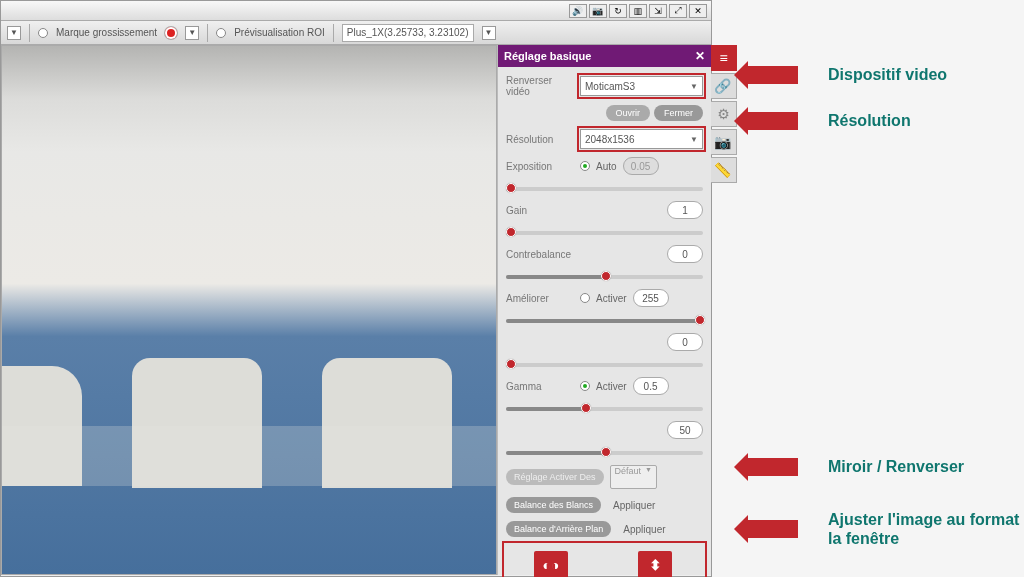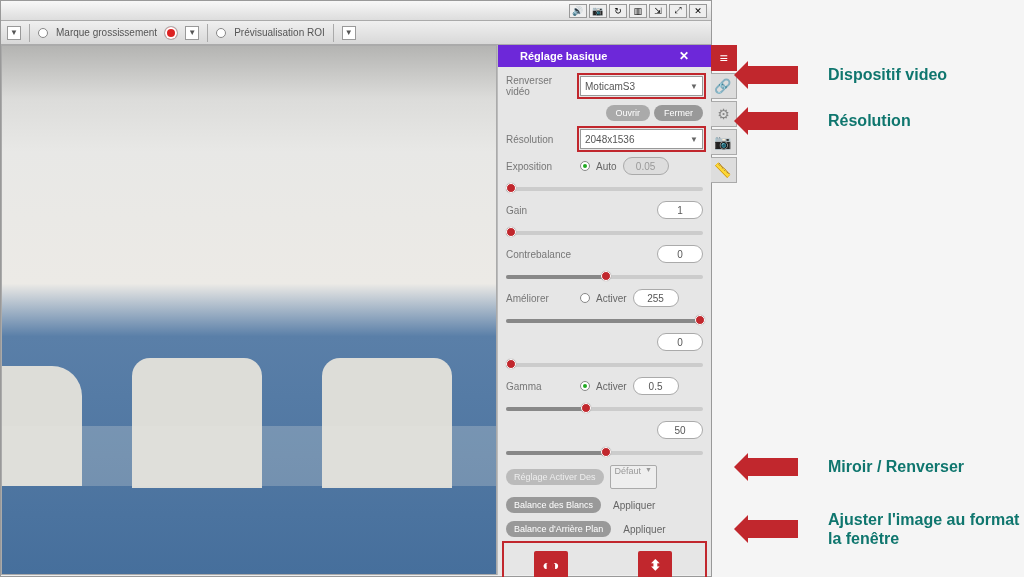--- a/index.html
+++ b/index.html
@@ -19,27 +19,27 @@
 
   .viewport { position:absolute; top:44px; left:0; width:496px; height:530px; background: linear-gradient(#b4b4b2 0%, #dcdcda 10%, #e8e8e6 20%, #eceae6 45%, #5a7fa8 55%, #466f9c 100%); border:1px solid #aaa; overflow:hidden; }
   .teeth { position:absolute; left:-40px; top:260px; width:600px; height:180px; }
   .tooth { position:absolute; background:#ddddd8; border-radius: 18px 18px 0 0; }
   .tooth.t1 { left:0; top:60px; width:120px; height:120px; border-radius:0 30px 0 0;}
   .tooth.t2 { left:170px; top:52px; width:130px; height:130px; }
   .tooth.t3 { left:360px; top:52px; width:130px; height:130px; }
   .stripe { position:absolute; left:0; top:380px; width:100%; height:60px; background:rgba(230,230,225,0.25); }
 
   .panel { position:absolute; top:44px; left:496px; width:214px; height:530px; background:#e6e6e6; border-left:1px solid #bbb; font-size:10px; color:#666; }
-  .panel-head { height:22px; background:#6d28d9; color:#fff; font-size:11px; font-weight:bold; display:flex; align-items:center; justify-content:space-between; padding:0 22px; }
+  .panel-head { height:22px; background:#701a75; color:#fff; font-size:11px; font-weight:bold; display:flex; align-items:center; justify-content:space-between; padding:0 6px; }
   .panel-head .close-x { color:#fff; font-size:12px; cursor:pointer; }
   .panel-body { padding: 8px 8px; display:flex; flex-direction:column; gap:8px; }
 
   .row { display:flex; align-items:center; gap:6px; }
   .row .lbl { width: 68px; font-size:10px; color:#777; }
-  .row .val-input { height:18px; border:1px solid #aaa; background:#fff; border-radius:10px; font-size:10px; color:#555; display:flex; align-items:center; justify-content:center; width:46px; }
+  .row .val-input { height:18px; border:1px solid #aaa; background:#fff; border-radius:10px; font-size:10px; color:#555; display:flex; align-items:center; justify-content:center; width:36px; }
   .row .val-input.disabled { background:#ddd; color:#999; }
   .row .radio-sm { width:10px;height:10px;border:1px solid #888;border-radius:50%;display:inline-block;background:#fff; position:relative;}
   .row .radio-sm.on::after{content:"";position:absolute;left:2px;top:2px;width:4px;height:4px;background:#2a2;border-radius:50%;}
 
   .select-box { flex:1; height:20px; border:1px solid #999; background:#fff; display:flex; align-items:center; justify-content:space-between; padding:0 4px; font-size:10px; color:#555; }
   .select-box .arrow{font-size:8px;color:#666;}
   .select-box.highlight { outline: 2px solid #c1272d; outline-offset: 1px; }
 
   .pill-row { display:flex; gap:4px; justify-content:flex-end; }
   .pill { height:16px; border-radius:8px; font-size:9px; color:#fff; padding:0 10px; display:flex; align-items:center; }
@@ -91,20 +91,23 @@
     <div class="dd-arrow">▼</div>
     <div class="sep"></div>
     <span class="radio"></span>
     <span>Marque grossissement</span>
     <span class="radio red"></span>
     <div class="dd-arrow">▼</div>
     <div class="sep"></div>
     <span class="radio"></span>
     <span>Prévisualisation ROI</span>
     <div class="sep"></div>
+    <div class="combo">
+      <span>Plus_1X(3.25733, 3.23102)</span>
+    </div>
     <div class="dd-arrow">▼</div>
   </div>
 
   <div class="viewport">
     <div class="teeth">
       <div class="tooth t1"></div>
       <div class="tooth t2"></div>
       <div class="tooth t3"></div>
     </div>
     <div class="stripe"></div>

